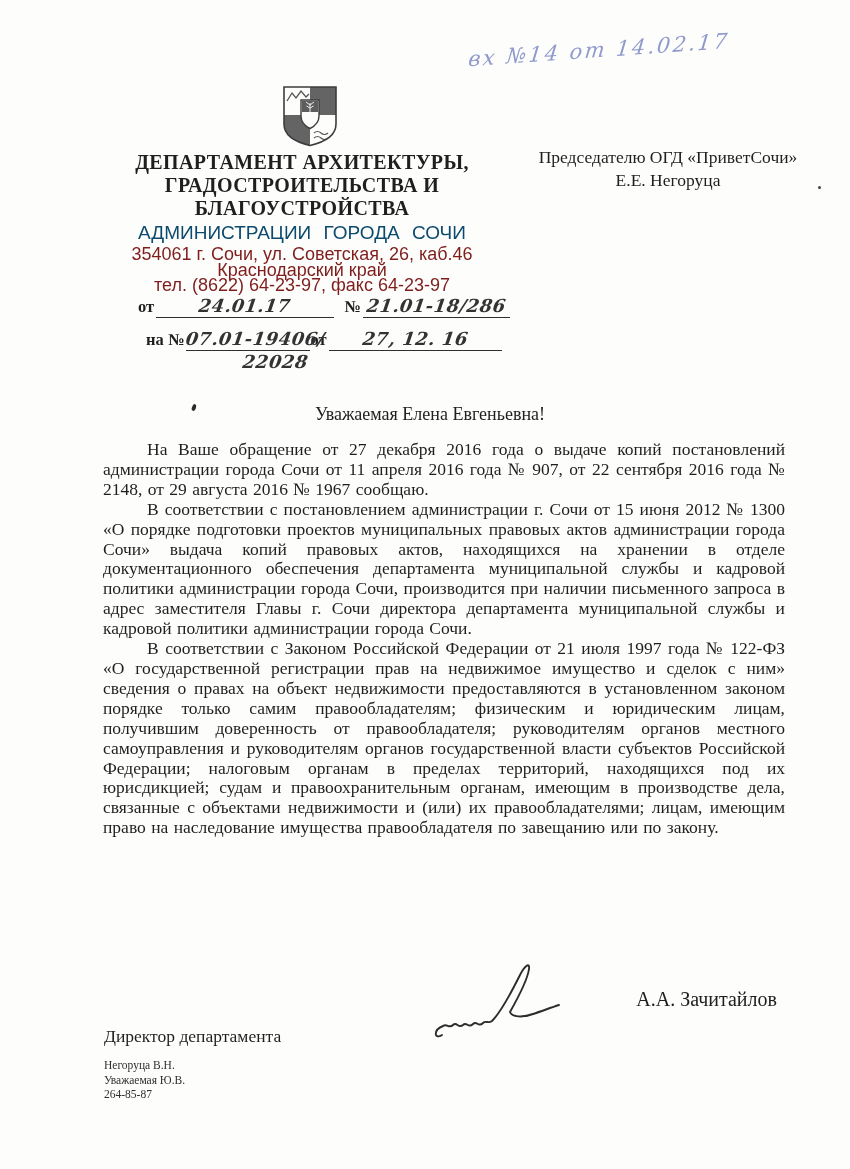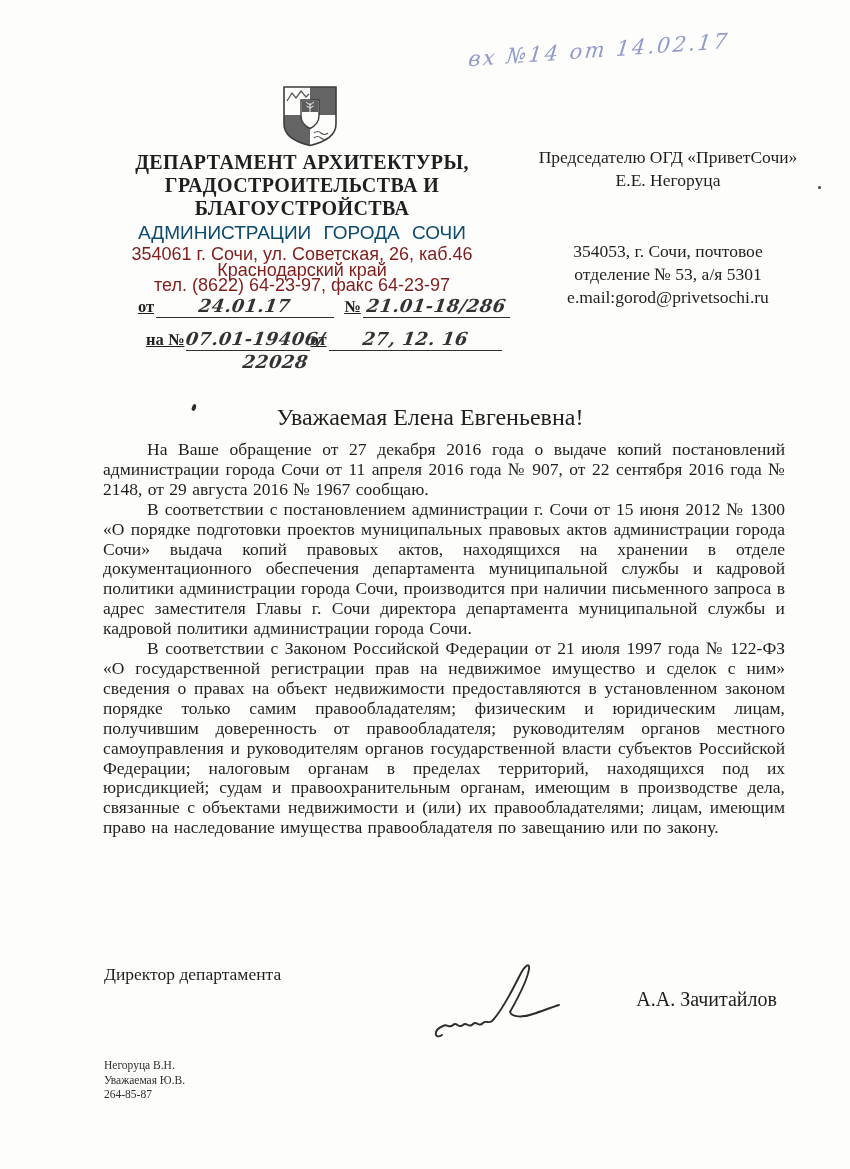--- a/index.html
+++ b/index.html
@@ -19,48 +19,48 @@
   .org-block{position:absolute;left:102px;top:151px;width:400px;text-align:center;}
   .org-line{font-weight:bold;font-size:20px;line-height:23px;letter-spacing:.4px;}
   .org-sub{font-family:"Liberation Sans",sans-serif;font-size:19px;line-height:22px;
     margin-top:2px;word-spacing:7px;color:#0c4a6e;}
   .org-addr{font-family:"Liberation Sans",sans-serif;font-size:18px;line-height:15.5px;color:#7f1d1d;}
   .org-addr.first{margin-top:3px;}
   
   .ref-line{position:absolute;display:flex;align-items:flex-end;font-weight:bold;font-size:16.5px;}
   .ref-1{left:138px;top:295px;width:372px;}
   .ref-2{left:146px;top:328px;width:356px;}
-  .lbl{padding:0 2px 1px 0;white-space:nowrap;text-decoration:underline;}
+  .lbl{padding:0 2px 1px 0;white-space:nowrap;}
   .lbl.num{margin-left:10px;}
   .fill{border-bottom:1.6px solid #2f2f2f;text-align:center;}
   .f1{width:178px;}
   .f2{flex:1;}
   .f3{width:124px;}
   .f4{flex:1;}
   .hw{
     display:inline-block;font-family:"DejaVu Serif",serif;font-style:italic;
     font-weight:600;font-size:18px;color:#333;letter-spacing:.5px;
     transform:skewX(-8deg);margin-bottom:-3px;white-space:nowrap;
   }
   .hw-below{position:absolute;left:243px;top:351px;}
   
   .recipient{position:absolute;left:518px;top:146px;width:300px;font-size:17.5px;line-height:23px;text-align:center;}
   .recipient .addr{margin-top:48px;}
   
   .dot1{position:absolute;left:192px;top:404px;width:4px;height:7px;background:#2b2b2b;border-radius:50% 50% 50% 50%/60% 60% 40% 40%;transform:rotate(18deg);}
   .dot2{position:absolute;left:818px;top:186px;width:3px;height:3px;background:#444;border-radius:50%;}
   
-  .salutation{position:absolute;left:100px;top:404px;width:660px;text-align:center;font-size:24px;}
+  .salutation{position:absolute;left:100px;top:404px;width:660px;text-align:center;font-size:18px;}
   .letter-body{position:absolute;left:103px;top:440px;width:682px;}
   .letter-body p{
     margin:0;font-size:17.5px;line-height:19.9px;
     text-align:justify;text-align-last:left;text-indent:44px;word-spacing:1px;
   }
   
-  .sig-position{position:absolute;left:104px;top:964px;font-size:17.5px;}
+  .sig-position{position:absolute;left:104px;top:1026px;font-size:17.5px;}
   .sig-name{position:absolute;right:73px;top:988px;font-size:20px;}
   .signature{position:absolute;left:432px;top:960px;}
   
   .footer{position:absolute;left:104px;top:1058px;font-size:11.5px;line-height:14.5px;color:#2e2e2e;}
 </style>
 </head>
 <body>
 
 <div class="page">
 
@@ -107,25 +107,20 @@
     <span class="lbl">на №</span>
     <span class="fill f3"><span class="hw">07.01-19406/</span></span>
     <span class="lbl">от</span>
     <span class="fill f4"><span class="hw">27, 12. 16</span></span>
   </div>
   <span class="hw hw-below">22028</span>
 
   <div class="recipient">
     <div>Председателю ОГД «ПриветСочи»</div>
     <div>Е.Е. Негоруца</div>
-    <div class="addr">
-      <div>354053, г. Сочи, почтовое</div>
-      <div>отделение № 53, а/я 5301</div>
-      <div>e.mail:gorod@privetsochi.ru</div>
-    </div>
   </div>
 
   <div class="dot1"></div>
   <div class="dot2"></div>
 
   <div class="salutation">Уважаемая Елена Евгеньевна!</div>
 
   <div class="letter-body">
     <p>На Ваше обращение от 27 декабря 2016 года о выдаче копий постановлений администрации города Сочи от 11 апреля 2016 года № 907, от 22 сентября 2016 года № 2148, от 29 августа 2016 № 1967 сообщаю.</p>
     <p>В соответствии с постановлением администрации г. Сочи от 15 июня 2012 № 1300 «О порядке подготовки проектов муниципальных правовых актов администрации города Сочи» выдача копий правовых актов, находящихся на хранении в отделе документационного обеспечения департамента муниципальной службы и кадровой политики администрации города Сочи, производится при наличии письменного запроса в адрес заместителя Главы г. Сочи директора департамента муниципальной службы и кадровой политики администрации города Сочи.</p>

